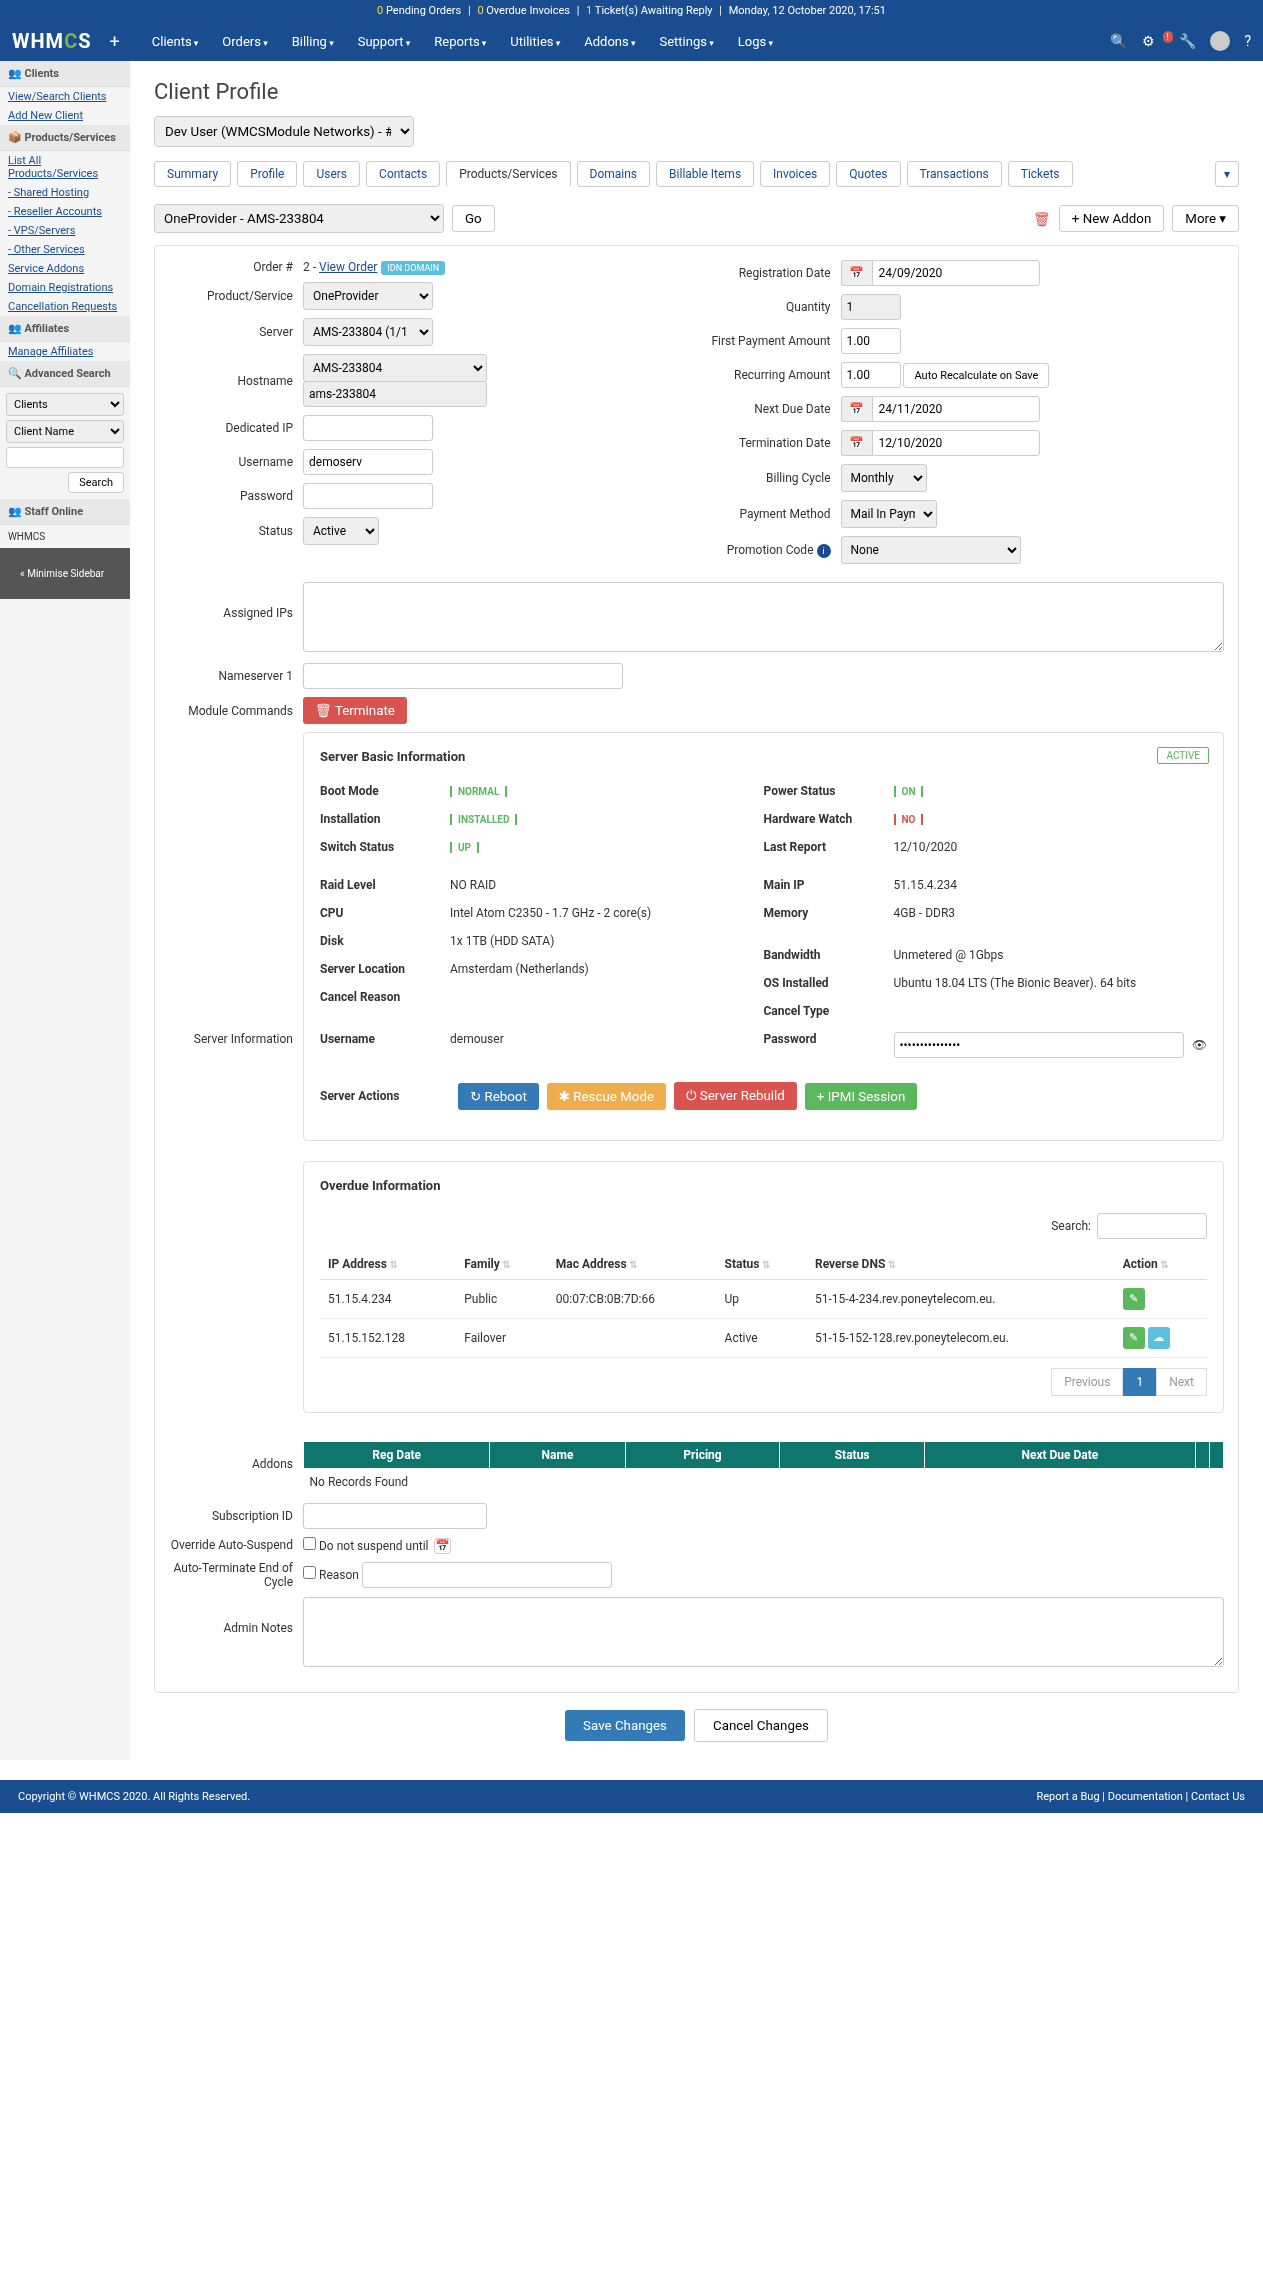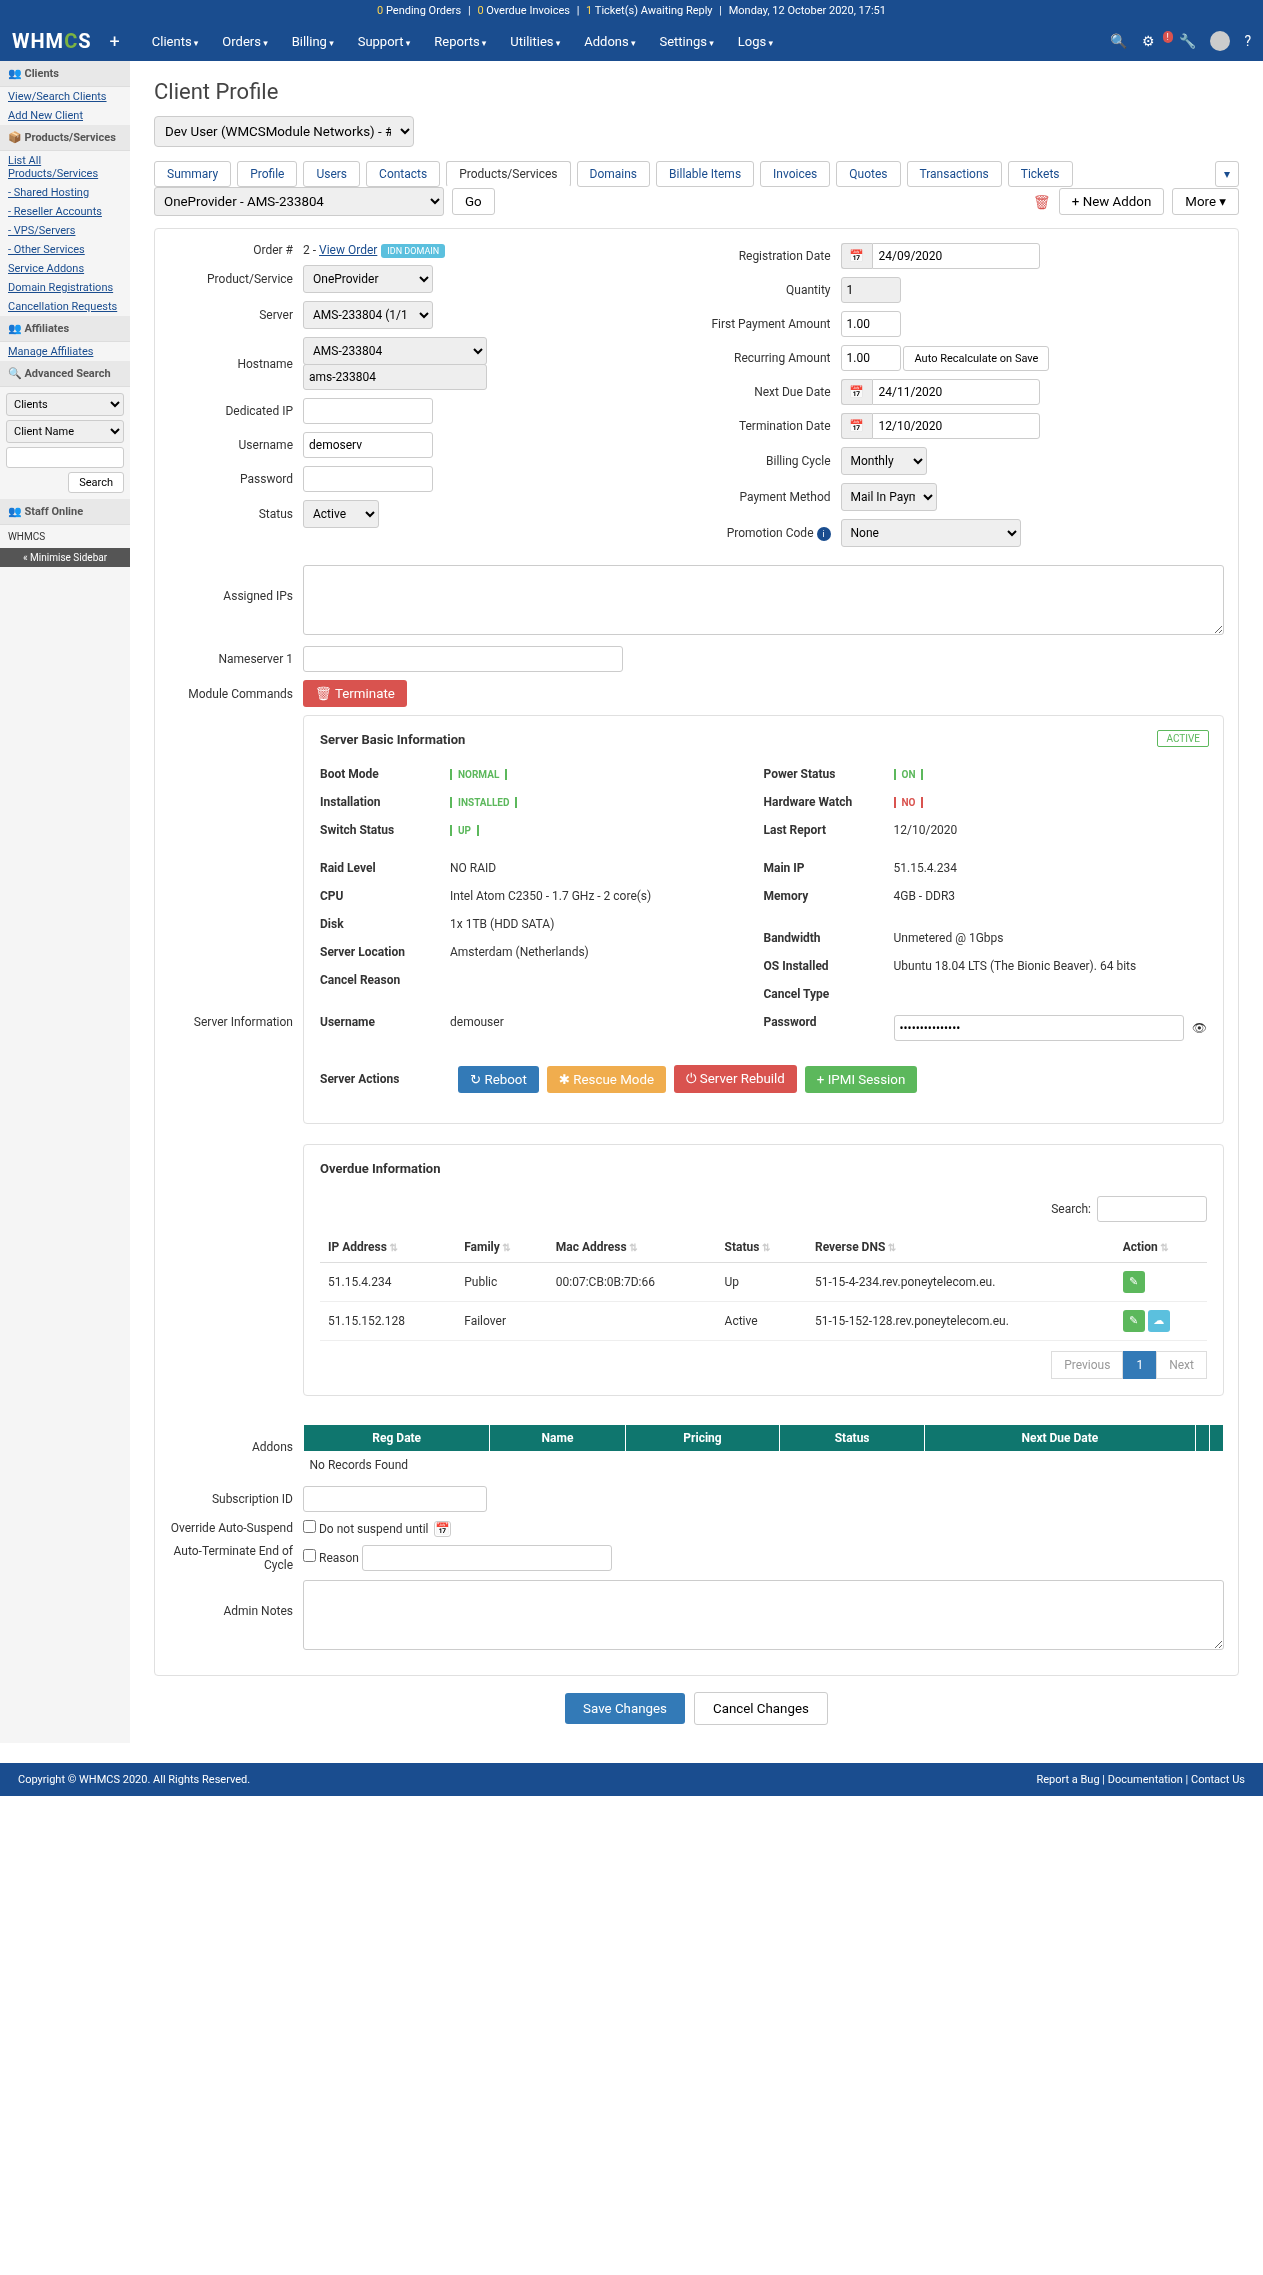--- a/index.html
+++ b/index.html
@@ -16,25 +16,25 @@
 .nav-icons{display:flex;align-items:center;gap:14px;font-size:14px}
 .nav-icons span{cursor:pointer;position:relative}
 .badge{position:absolute;top:-6px;right:-8px;background:#d9534f;color:#fff;border-radius:8px;font-size:9px;padding:1px 4px}
 .container{display:flex}
 .sidebar{width:130px;background:#f5f5f5;font-size:11px;min-height:1300px}
 .sb-section{background:#e8e8e8;padding:6px 8px;font-weight:bold;color:#555;border-bottom:1px solid #ddd}
 .sb-link{display:block;padding:3px 8px;color:#1a4d8f;text-decoration:underline;cursor:pointer}
 .sb-search{padding:6px}
 .sb-search select,.sb-search input{width:100%;margin-bottom:4px;font-size:11px;padding:3px;border:1px solid #ccc;border-radius:3px}
 .sb-search button{float:right;font-size:11px;padding:3px 10px;border:1px solid #ccc;background:#fff;border-radius:3px}
-.sb-minimize{background:#555;color:#fff;text-align:center;padding:4px;font-size:10px;cursor:pointer}
+.sb-minimize{background:#555;color:#fff;text-align:left;padding:20px;font-size:10px;cursor:pointer}
 .main{flex:1;padding:18px 24px}
 h1{font-size:22px;font-weight:normal;margin-bottom:12px;color:#444}
 .client-select{width:260px;padding:6px;border:1px solid #ccc;border-radius:4px;margin-bottom:14px}
-.tabs{display:flex;gap:6px;margin-bottom:0}
+.tabs{display:flex;gap:6px;margin-bottom:17px}
 .tab{border:1px solid #ccc;padding:5px 12px;font-size:12px;color:#1a4d8f;border-radius:3px;cursor:pointer;background:#fff}
 .tab.active{background:#fff;color:#333;border-bottom:1px solid #fff}
 .tab.caret{padding:5px 8px}
 .toolbar{display:flex;align-items:center;gap:8px;margin-bottom:12px}
 .toolbar select{flex:0 0 290px;padding:5px;border:1px solid #ccc;border-radius:3px}
 .toolbar .btn{padding:5px 12px;border:1px solid #ccc;border-radius:3px;cursor:pointer;background:#fff}
 .toolbar .spacer{flex:1}
 .red-icon{color:#d9534f;font-size:14px}
 .panel{border:1px solid #e0e0e0;border-radius:4px;padding:14px}
 .form-row{display:flex;margin-bottom:8px;align-items:center}

